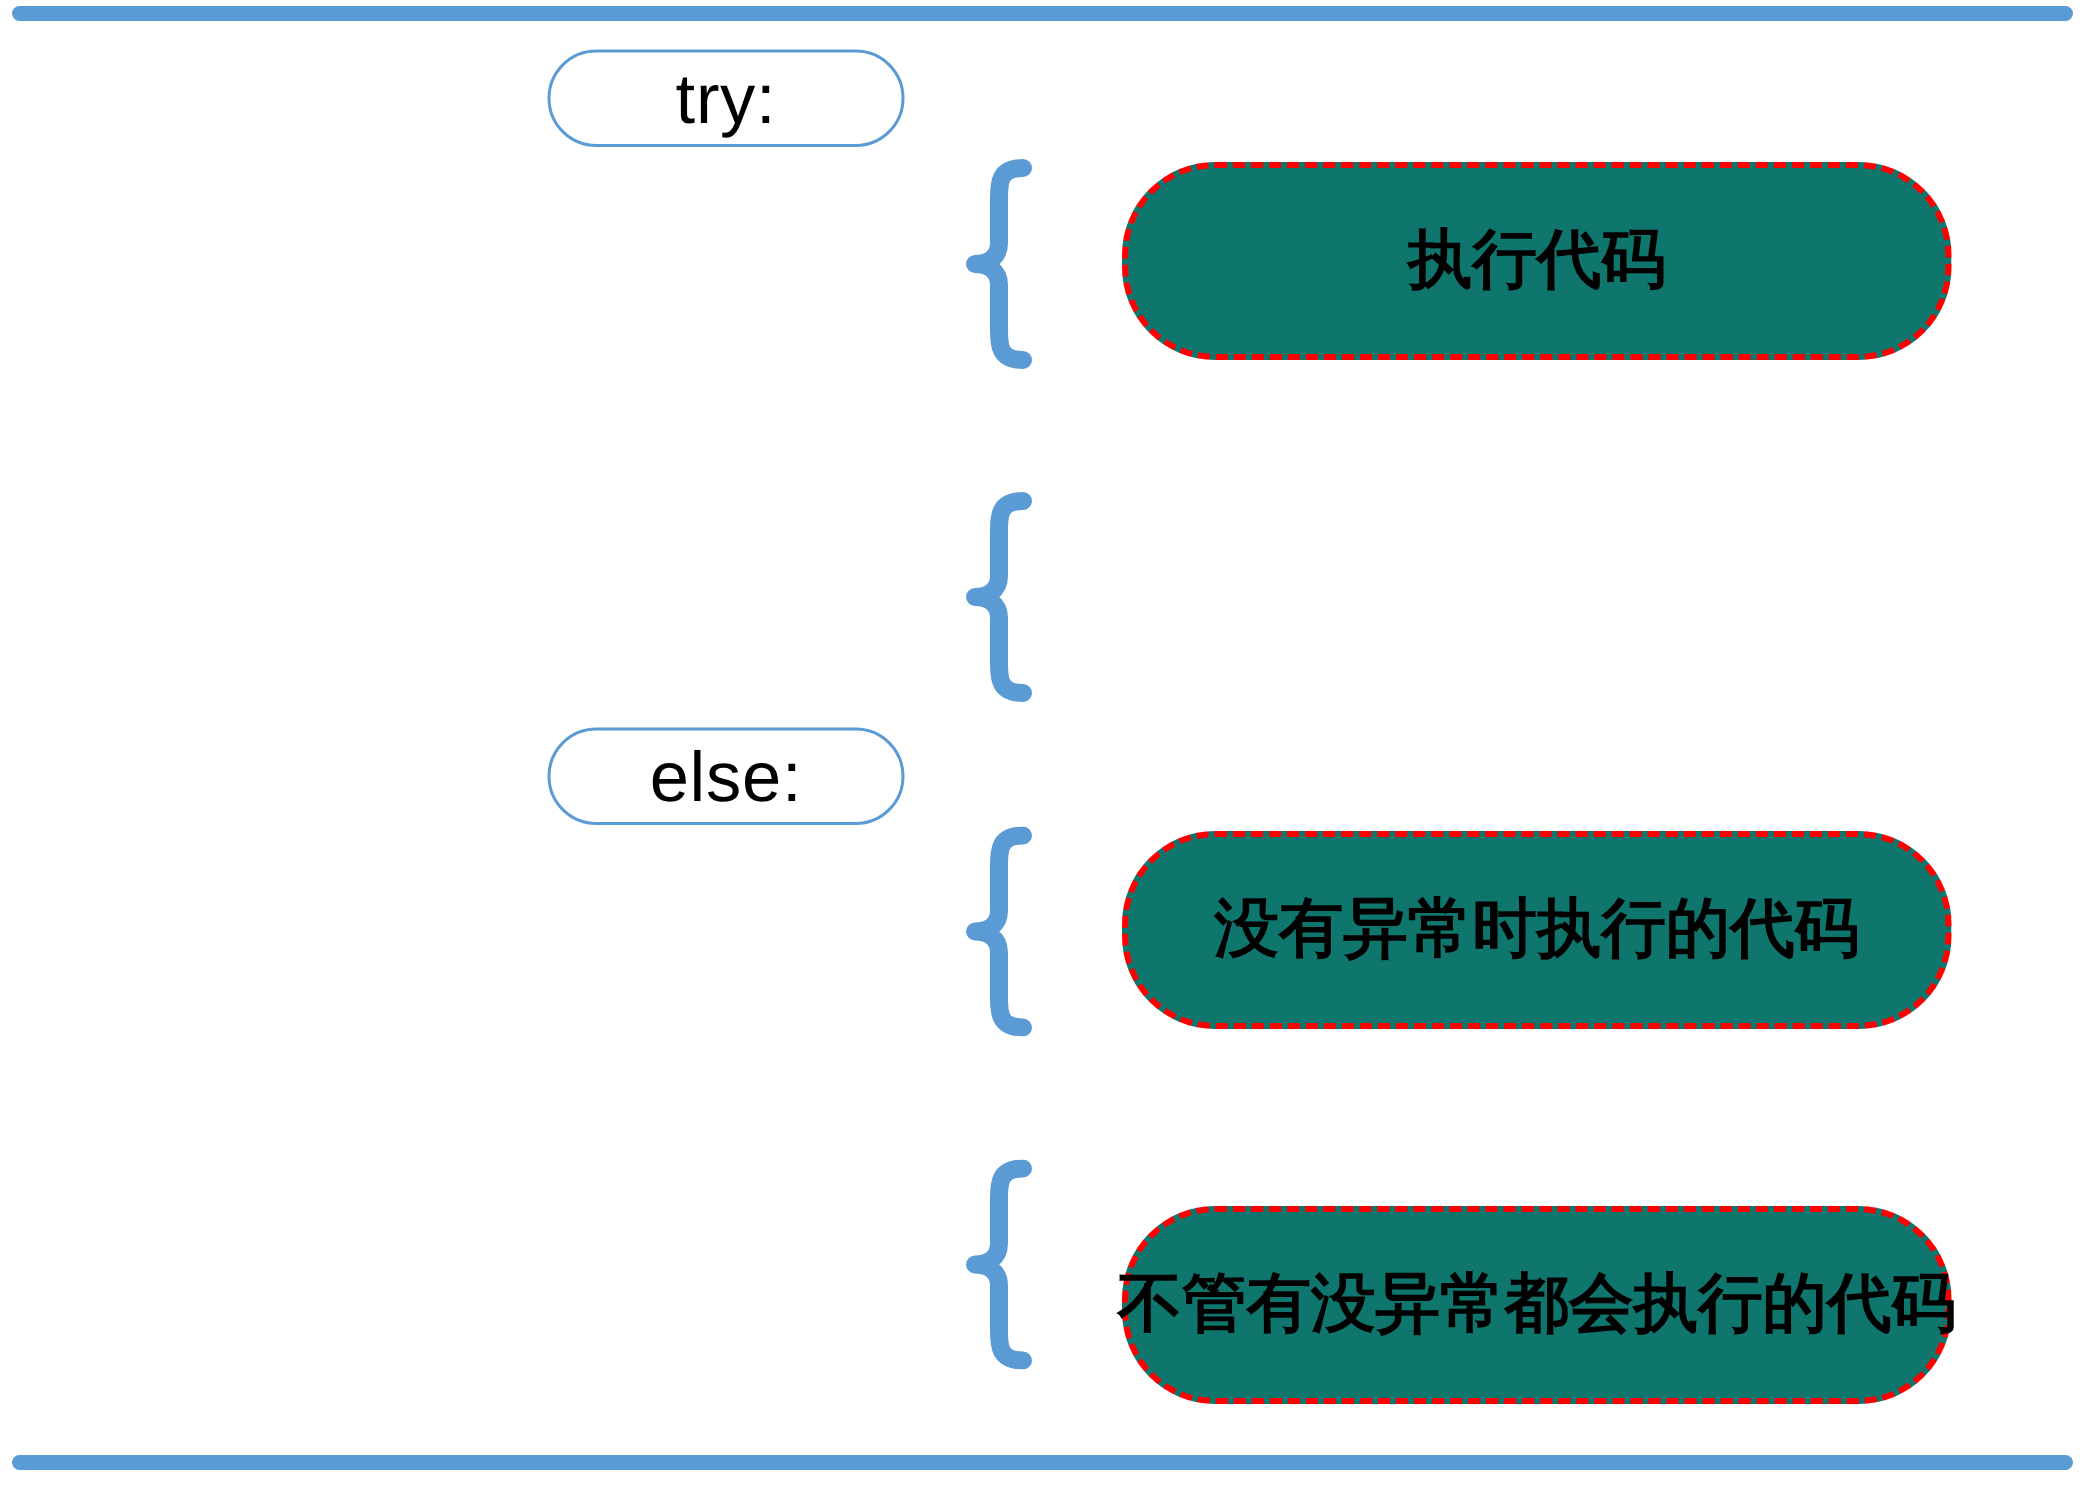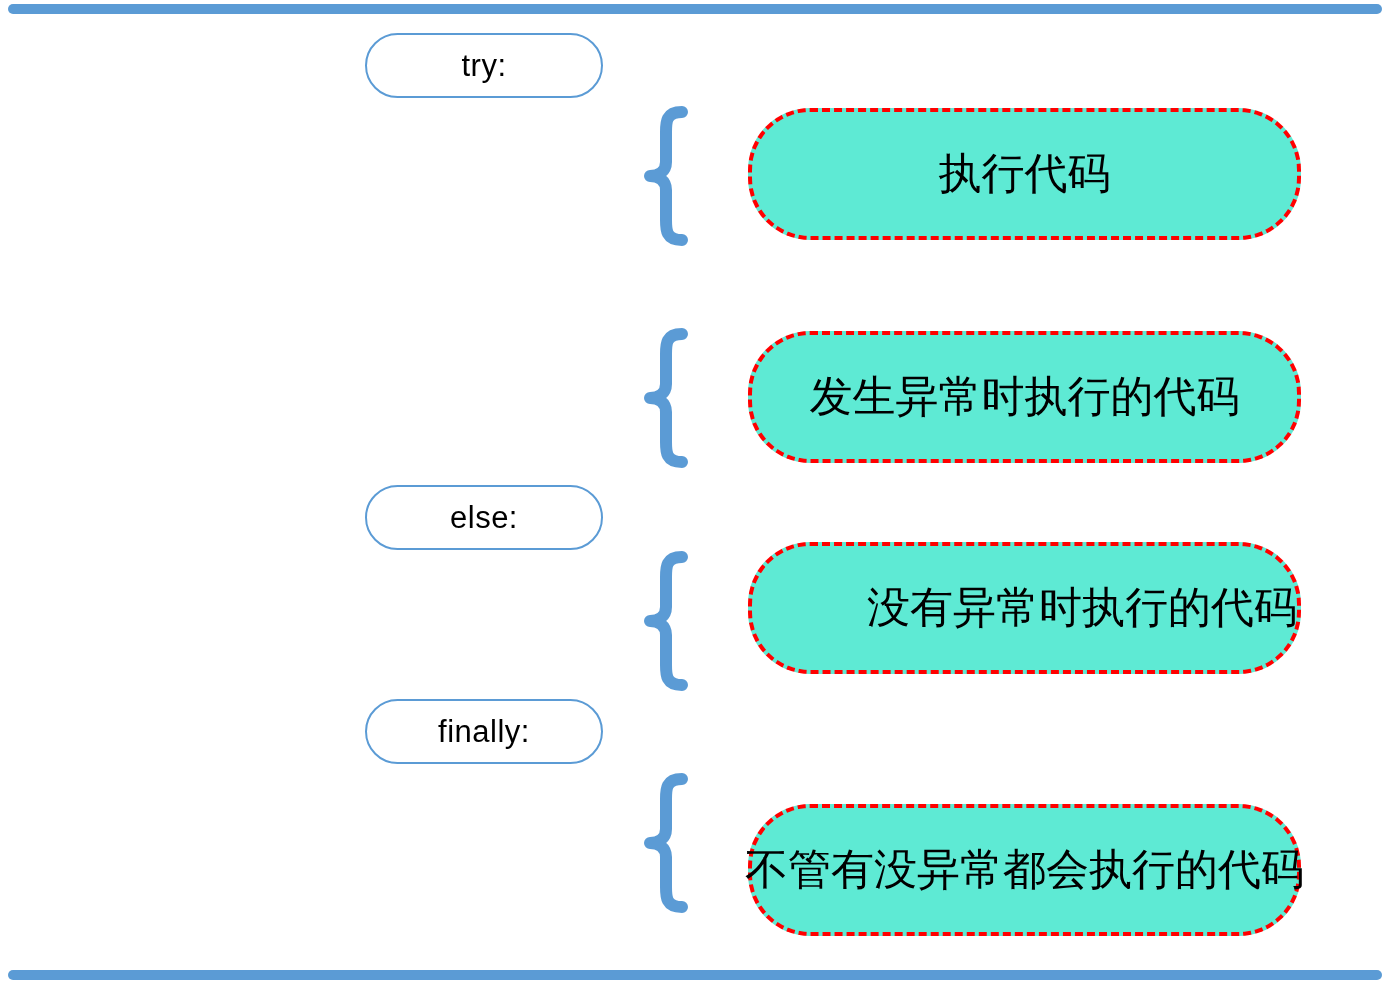--- a/index.html
+++ b/index.html
@@ -41,21 +41,21 @@
     height: 65px;
     box-sizing: border-box;
     border: 2px solid #5B9BD5;
     border-radius: 34px;
     background: #ffffff;
     display: flex;
     align-items: center;
     justify-content: center;
   }
   .pill-label {
-    font-size: 31px;
+    font-size: 47px;
     color: #000000;
     line-height: 1;
     letter-spacing: 0.5px;
     white-space: nowrap;
   }
 
   .pill-try     { top: 33px;  }
   .pill-except  { top: 254px; }
   .pill-else    { top: 485px; justify-content: center; }
   .pill-finally { top: 699px; }
@@ -77,36 +77,37 @@
 
   
   .codebox {
     position: absolute;
     left: 748px;
     width: 553px;
     height: 132px;
     box-sizing: border-box;
     border: 4px dashed #FF0000;
     border-radius: 62px;
-    background: #5eead4;
+    background: #0f766e;
     display: flex;
     align-items: center;
     justify-content: center;
+    font-weight: bold;
   }
   .code-label {
     font-size: 43px;
     color: #000000;
     line-height: 1.1;
     white-space: nowrap;
     font-family: "DejaVu Sans", "Liberation Sans", sans-serif;
   }
 
   .codebox-1 { top: 108px; }
   .codebox-2 { top: 331px; }
-  .codebox-3 { top: 542px; justify-content: flex-end; }
+  .codebox-3 { top: 554px; }
   .codebox-4 { top: 804px; }
 </style>
 </head>
 <body>
 
 <div id="canvas">
 
   <div class="rule top"></div>
   <div class="rule bottom"></div>
 
@@ -124,41 +125,35 @@
     <span class="code-label">执行代码</span>
   </div>
 
 
   <div class="brace brace-2">
     <svg viewBox="0 0 60 140" xmlns="http://www.w3.org/2000/svg" aria-hidden="true">
       <path d="M46 6 C30 6 30 16 30 26 L30 56 C30 66 22 70 14 70 C22 70 30 74 30 84 L30 114 C30 124 30 134 46 134" fill="none" stroke="#5B9BD5" stroke-width="12" stroke-linecap="round" stroke-linejoin="round"></path>
     </svg>
   </div>
 
-  <div class="codebox codebox-2">
-    <span class="code-label">发生异常时执行的代码</span>
-  </div>
 
   <div class="pill pill-else">
     <span class="pill-label">else:</span>
   </div>
 
   <div class="brace brace-3">
     <svg viewBox="0 0 60 140" xmlns="http://www.w3.org/2000/svg" aria-hidden="true">
       <path d="M46 6 C30 6 30 16 30 26 L30 56 C30 66 22 70 14 70 C22 70 30 74 30 84 L30 114 C30 124 30 134 46 134" fill="none" stroke="#5B9BD5" stroke-width="12" stroke-linecap="round" stroke-linejoin="round"></path>
     </svg>
   </div>
 
   <div class="codebox codebox-3">
     <span class="code-label">没有异常时执行的代码</span>
   </div>
 
-  <div class="pill pill-finally">
-    <span class="pill-label">finally:</span>
-  </div>
 
   <div class="brace brace-4">
     <svg viewBox="0 0 60 140" xmlns="http://www.w3.org/2000/svg" aria-hidden="true">
       <path d="M46 6 C30 6 30 16 30 26 L30 56 C30 66 22 70 14 70 C22 70 30 74 30 84 L30 114 C30 124 30 134 46 134" fill="none" stroke="#5B9BD5" stroke-width="12" stroke-linecap="round" stroke-linejoin="round"></path>
     </svg>
   </div>
 
   <div class="codebox codebox-4">
     <span class="code-label">不管有没异常都会执行的代码</span>
   </div>

